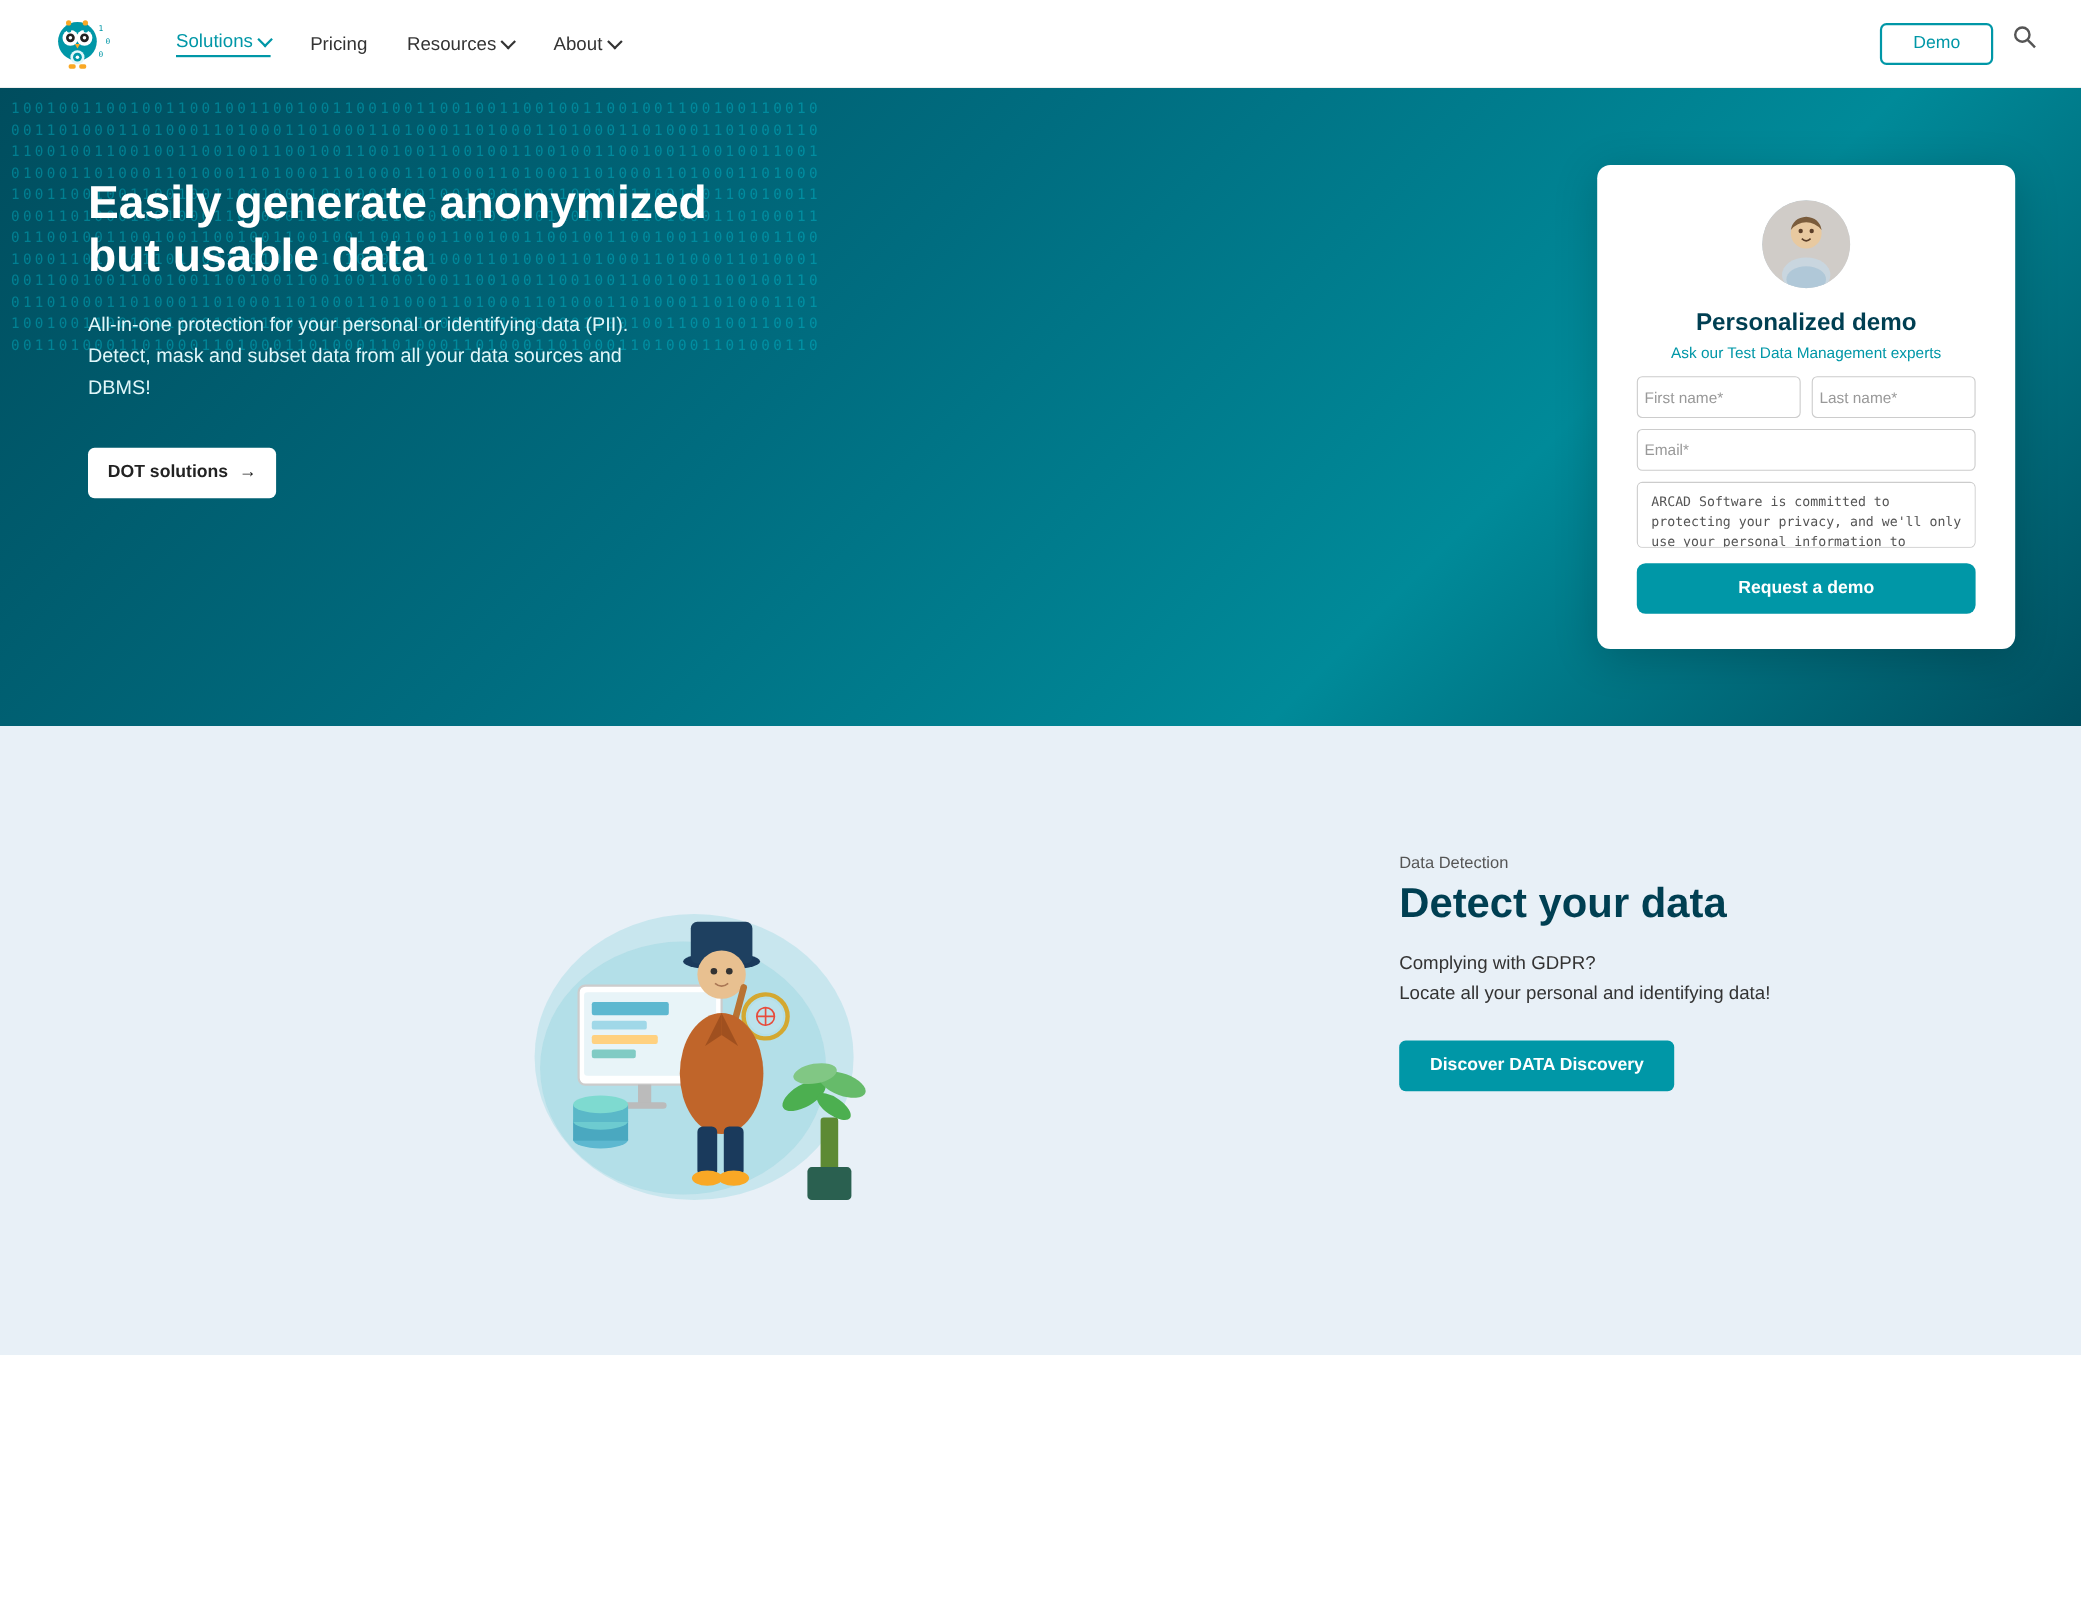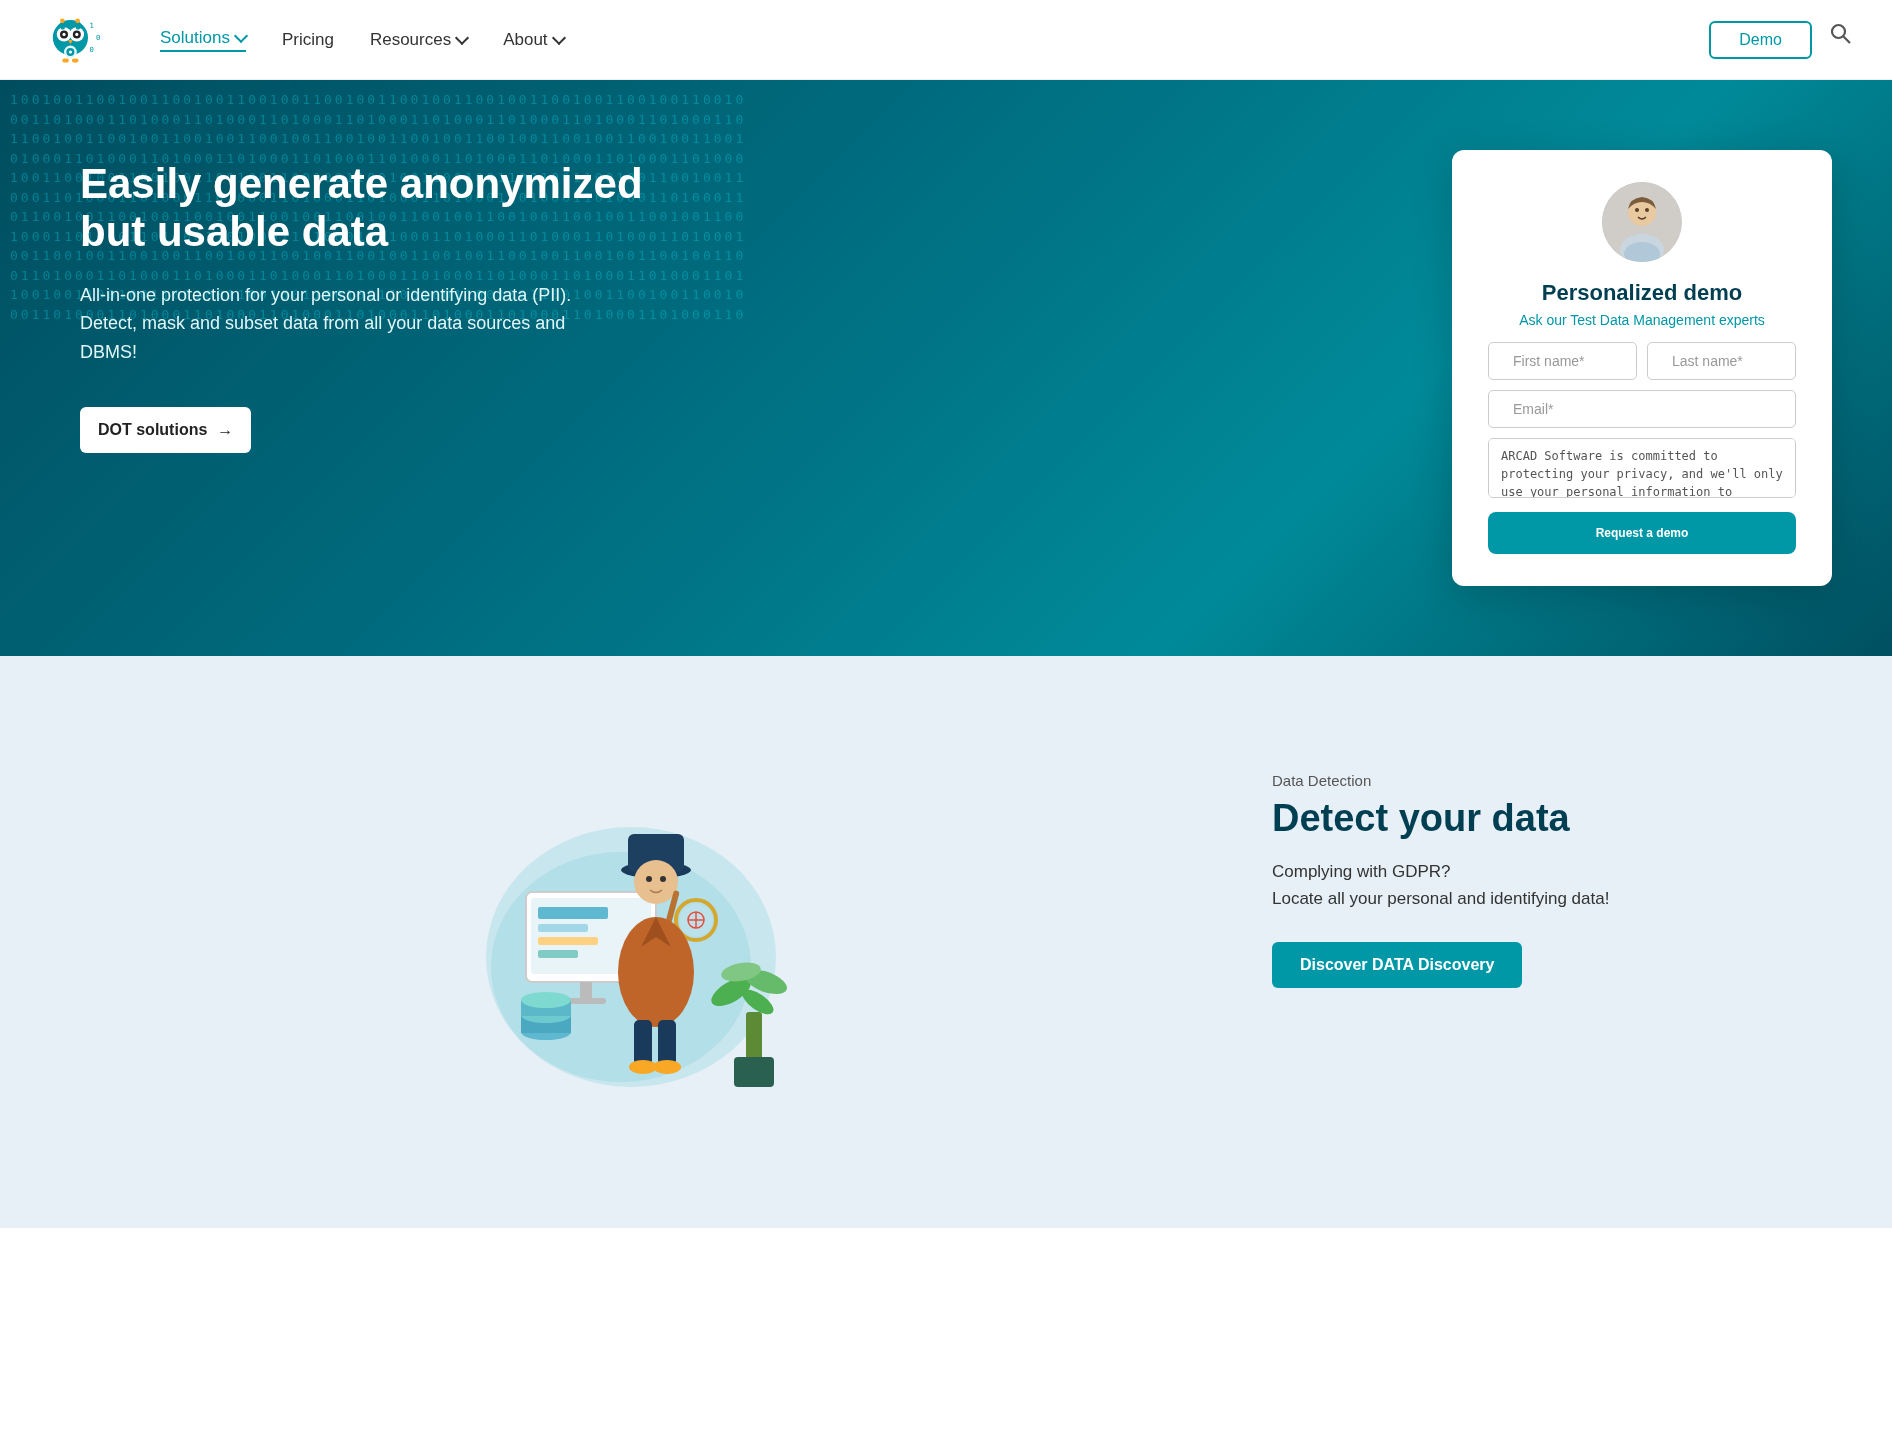--- a/index.html
+++ b/index.html
@@ -192,21 +192,21 @@
       display: flex;
       flex-direction: column;
       gap: 10px;
     }
     .demo-row {
       display: flex;
       gap: 10px;
     }
     .demo-input {
       width: 100%;
-      padding: 10px 24px;
+      padding: 10px 6px;
       border: 1px solid #ccc;
       border-radius: 5px;
       font-size: 14px;
       color: #333;
       outline: none;
       background: #fff;
     }
     .demo-input::placeholder { color: #999; }
     .demo-select {
       width: 100%;
@@ -231,21 +231,21 @@
       line-height: 1.5;
       resize: none;
     }
     .demo-submit {
       width: 100%;
       background: #0097a7;
       color: #fff;
       border: none;
       border-radius: 8px;
       padding: 14px;
-      font-size: 12px;
+      font-size: 16px;
       font-weight: 600;
       cursor: pointer;
       margin-top: 4px;
     }
 
     
     .section-detection {
       background: #e8f0f7;
       padding: 116px 60px;
       display: flex;

